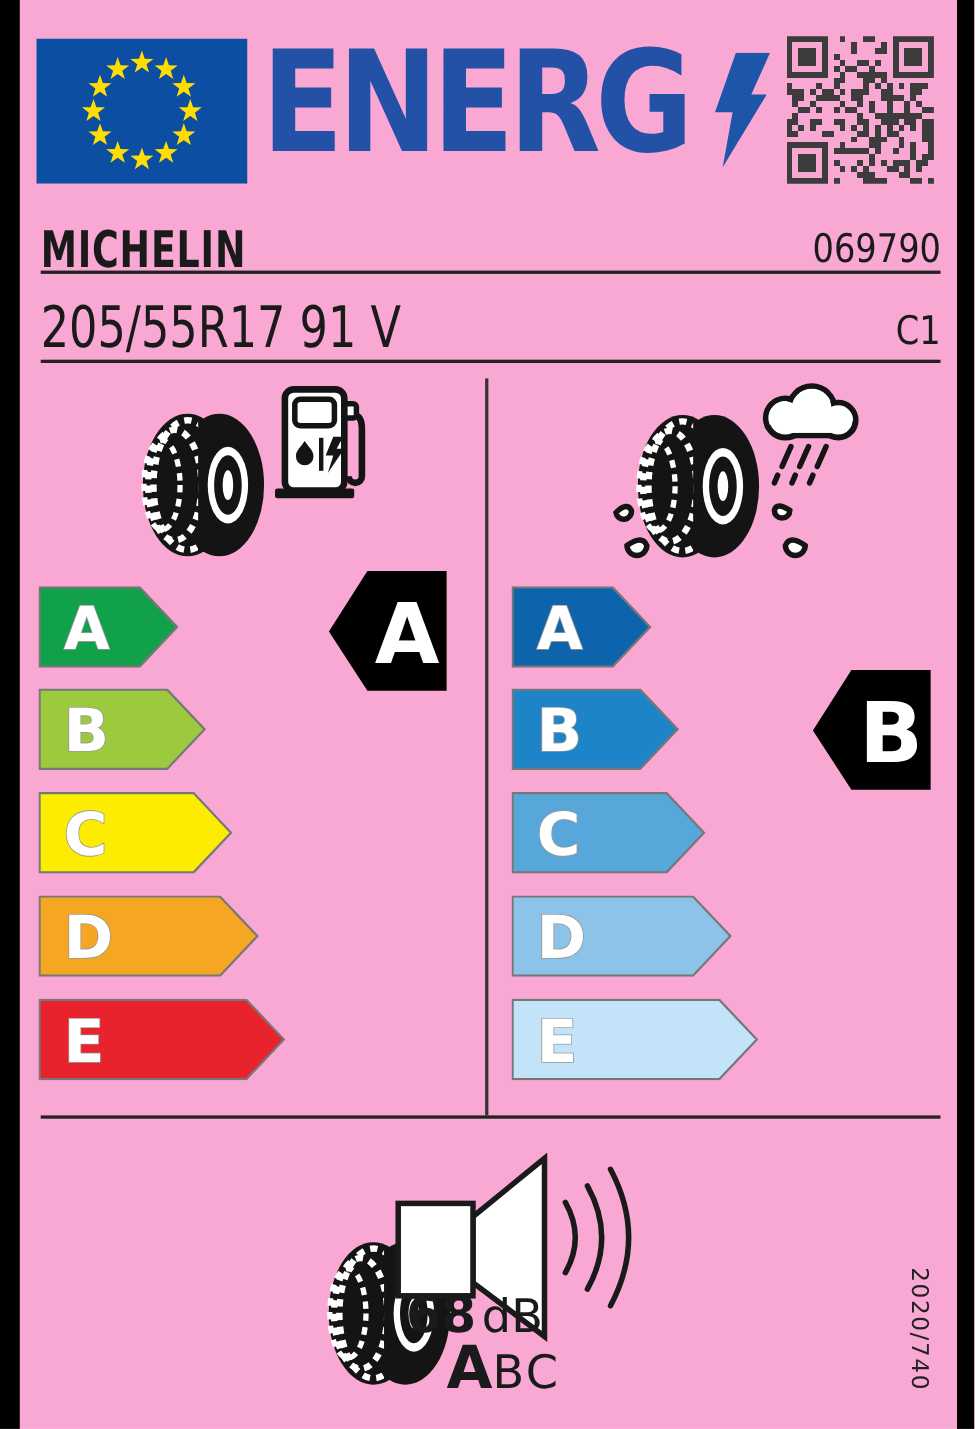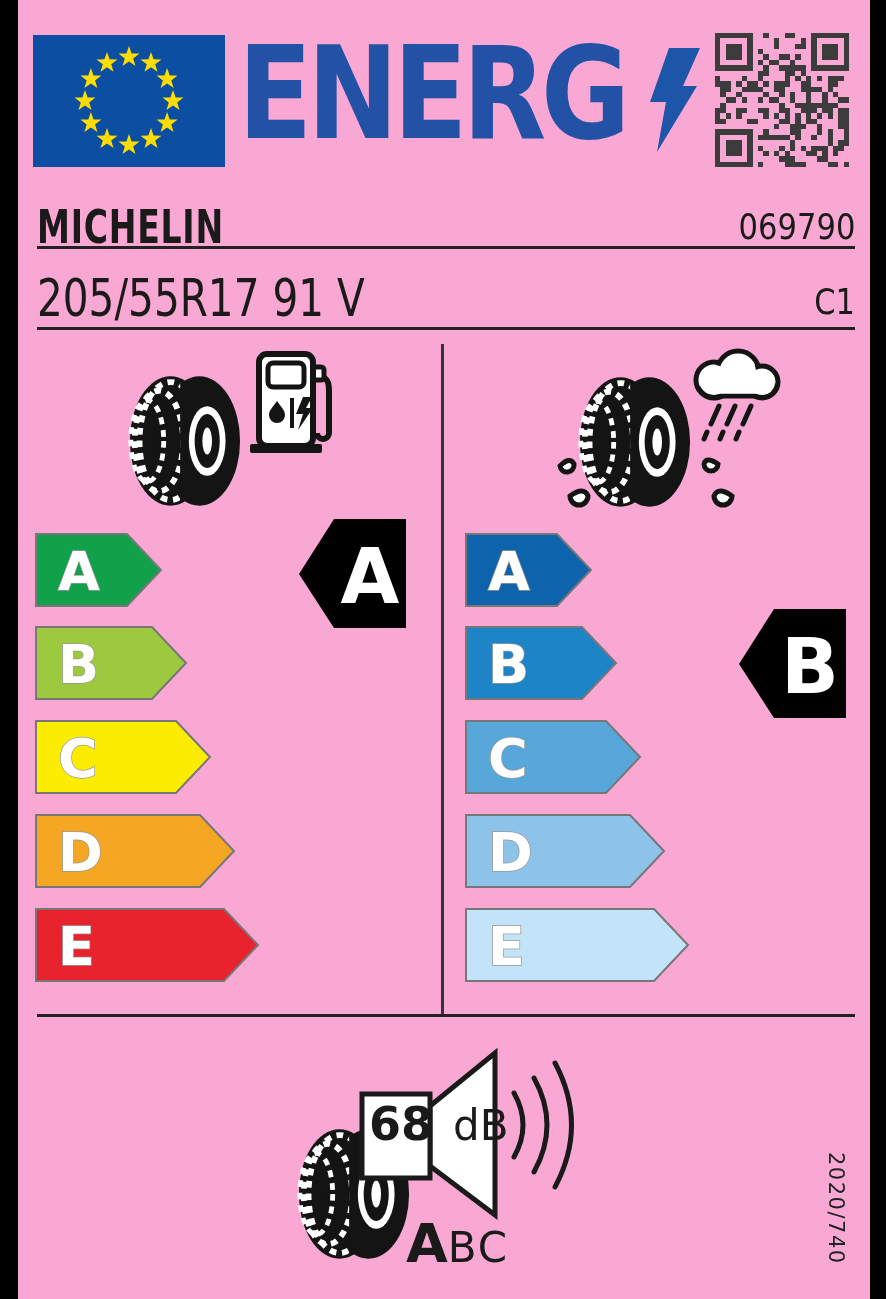--- a/index.html
+++ b/index.html
@@ -11,23 +11,23 @@
   .brand{left:37px;top:200px;font-size:46px;font-weight:700;letter-spacing:1px;
          transform:scaleX(.72);transform-origin:left top;}
   .labelid{right:31px;top:206px;font-size:36px;font-weight:500;transform:scaleX(.85);transform-origin:right top;}
   .tsize{left:37px;top:268px;font-size:52px;font-weight:400;transform:scaleX(.78);transform-origin:left top;}
   .tclass{right:31px;top:281px;font-size:36px;transform:scaleX(.85);transform-origin:right top;}
   .energ{left:238px;top:38px;font-size:128px;line-height:112px;font-weight:700;color:#2351a5;
          letter-spacing:-6px;transform:scaleX(.85);transform-origin:left top;}
   .vdivider{position:absolute;left:441px;top:344px;width:3px;height:670px;background:#333;}
   .arrow-svg{position:absolute;}
   .arrow-letter{font-family:"DejaVu Sans","Liberation Sans",sans-serif;font-weight:700;}
-  .noise-db{left:369px;top:1097px;display:flex;align-items:baseline;}
+  .noise-db{left:369px;top:1168px;display:flex;align-items:baseline;}
   .noise-db .v{font-size:46px;font-weight:800;}
-  .noise-db .u{font-size:42px;font-weight:400;margin-left:20px;}
+  .noise-db .u{font-size:42px;font-weight:400;margin-left:5px;}
   .noise-abc{left:406px;top:1212px;display:flex;align-items:baseline;}
   .noise-abc .a{font-size:54px;font-weight:800;}
   .noise-abc .bc{font-size:42px;font-weight:400;letter-spacing:2px;}
   .reg{left:824px;top:1152px;writing-mode:vertical-rl;font-size:21px;letter-spacing:1.5px;color:#222;}
 </style>
 </head>
 <body>
 
 <div class="label">
 

